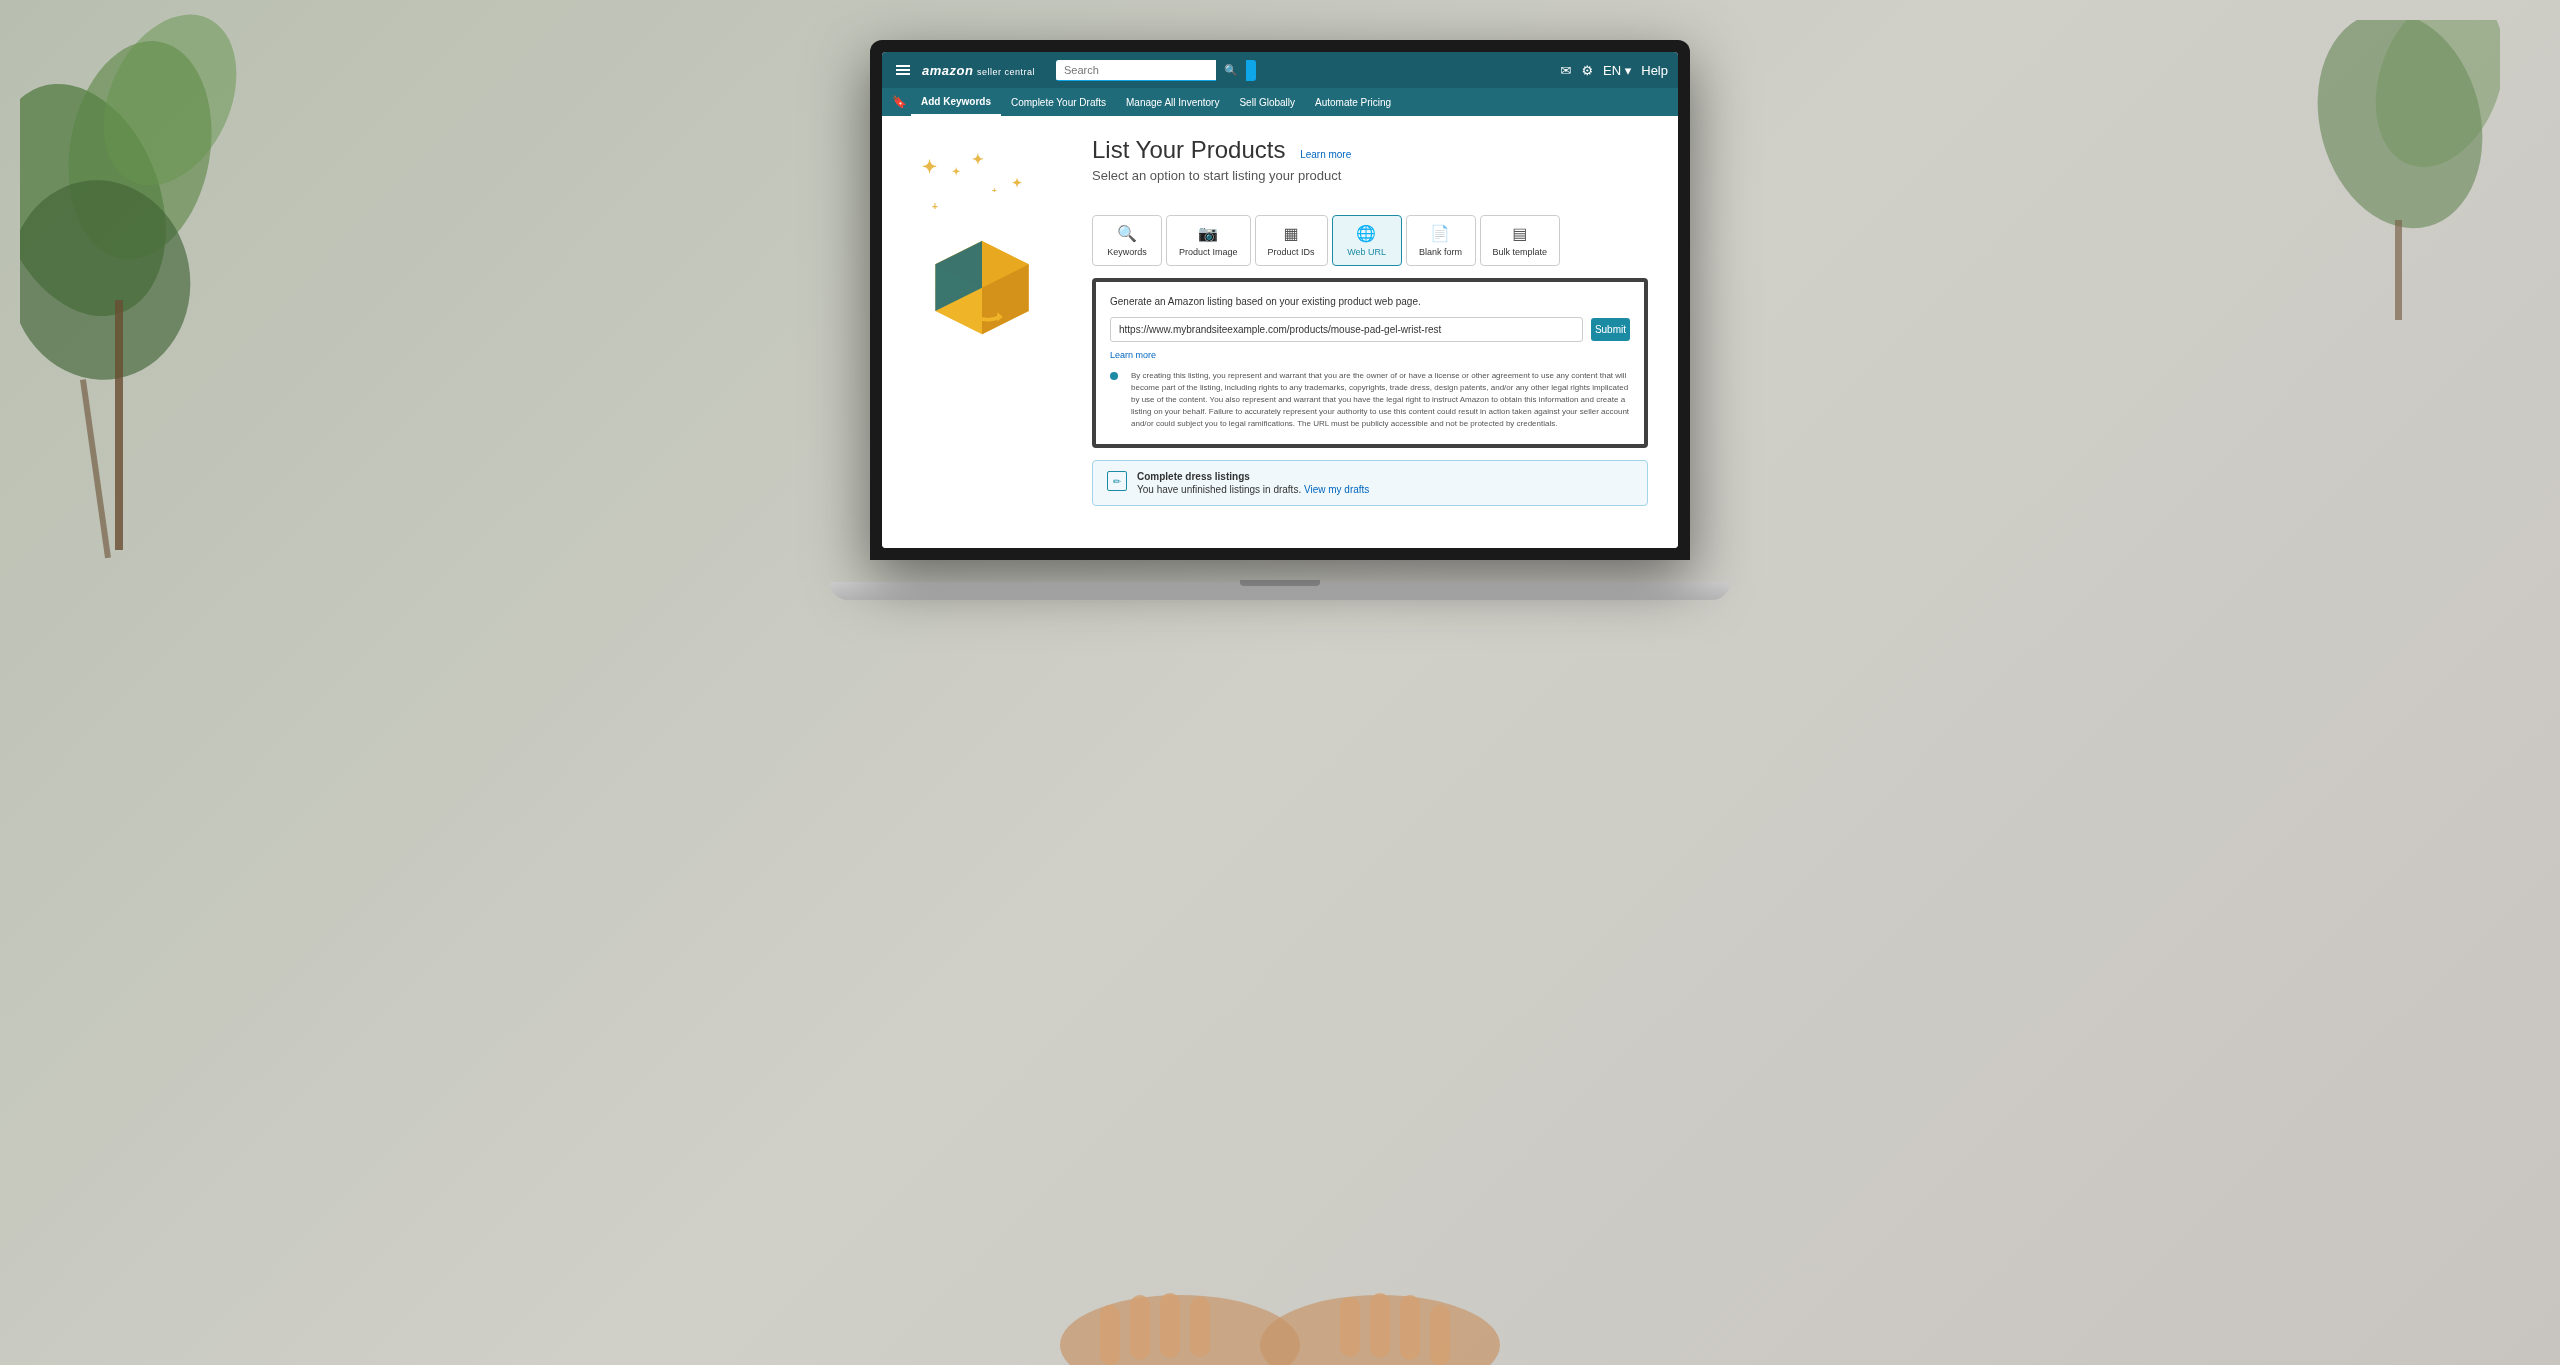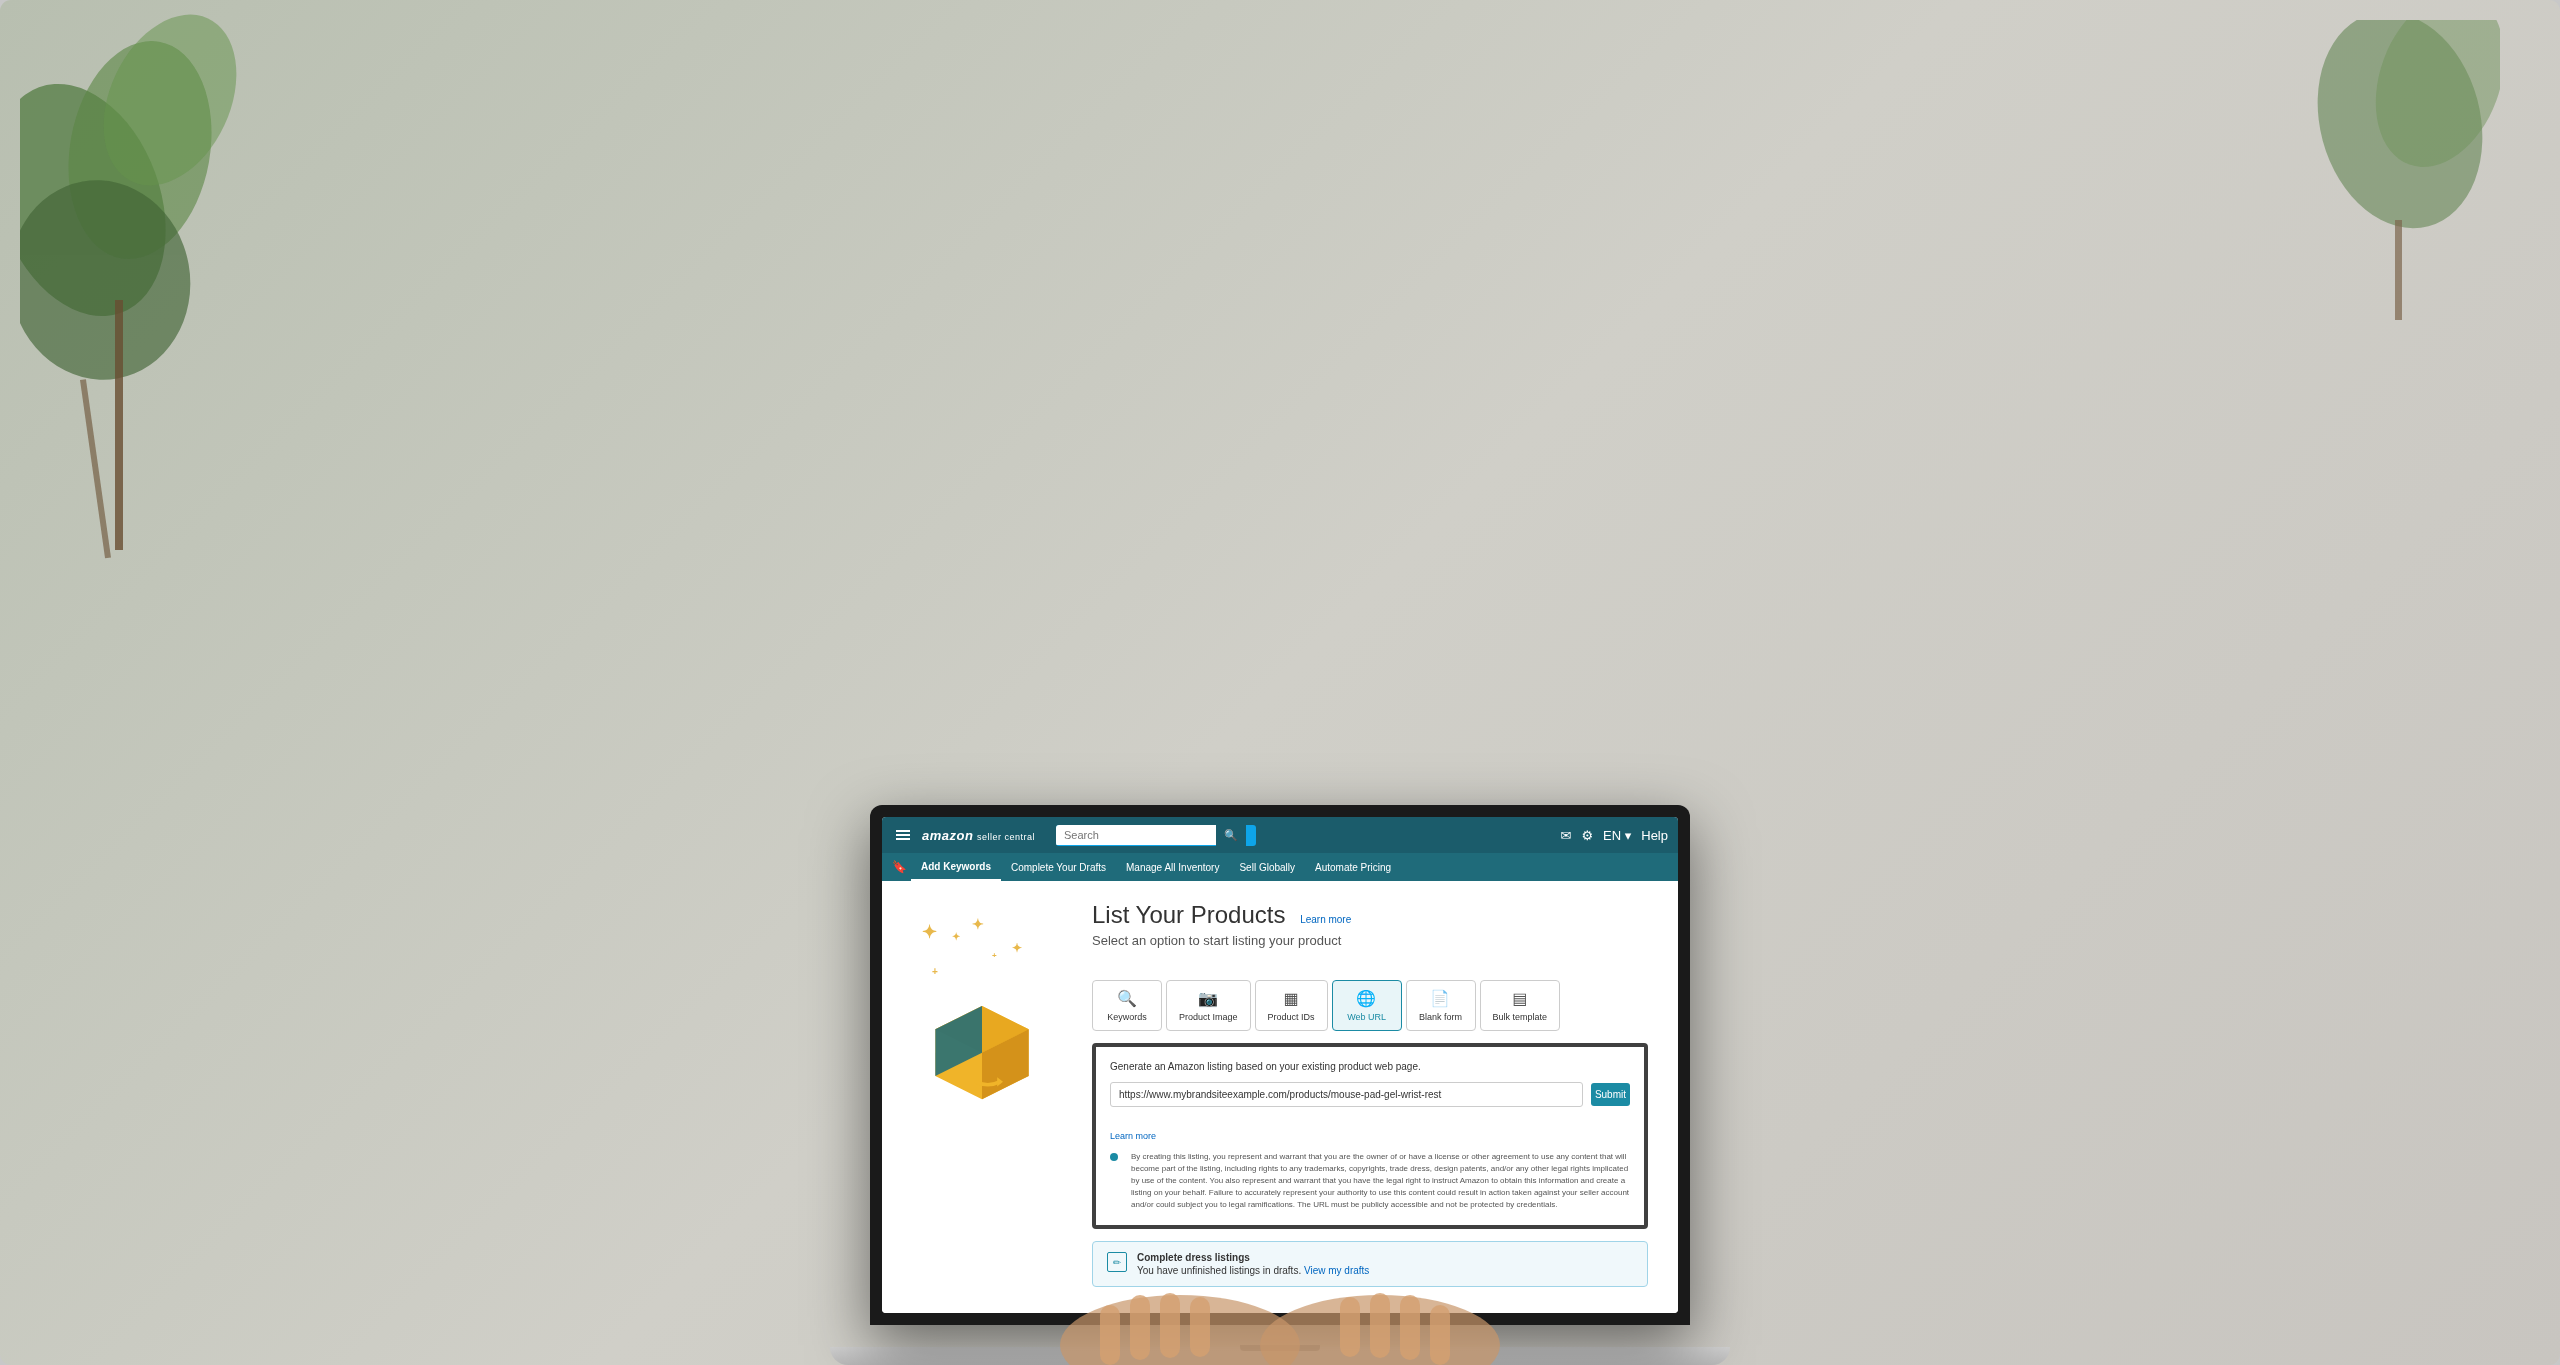--- a/index.html
+++ b/index.html
@@ -261,21 +261,21 @@
     .content-box-desc {
       font-size: 10px;
       color: #333;
       margin-bottom: 10px;
     }
 
     .url-input-row {
       display: flex;
       gap: 8px;
       align-items: center;
-      margin-bottom: 24px;
+      margin-bottom: 8px;
     }
 
     .url-input {
       flex: 1;
       border: 1px solid #ccc;
       border-radius: 3px;
       padding: 6px 8px;
       font-size: 10px;
       color: #333;
       outline: none;
@@ -386,24 +386,23 @@
       background: #a0a0a0;
       border-radius: 0 0 4px 4px;
     }
 
     .page-wrapper {
       position: relative;
       width: 100%;
       height: 100vh;
       background: linear-gradient(135deg, #b8bfb0 0%, #d0cfc8 50%, #c8c5c0 100%);
       display: flex;
-      align-items: flex-end;
+      align-items: flex-start;
       justify-content: center;
       overflow: hidden;
-      border-radius: 11px;
     }
 
     .plant-svg-left {
       position: absolute;
       left: 20px;
       top: 0;
       z-index: 1;
       opacity: 0.85;
     }
 

